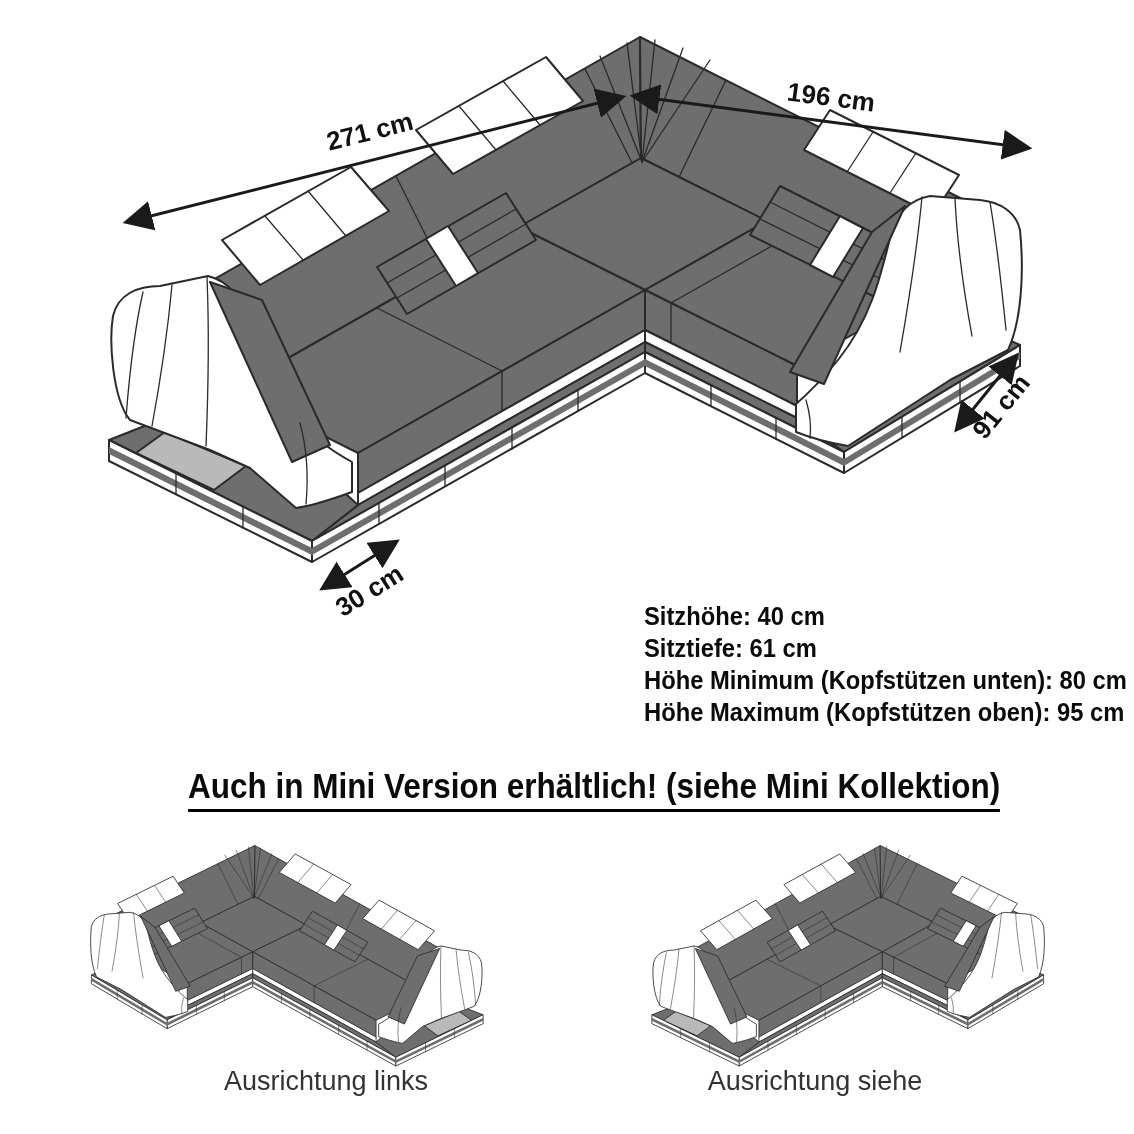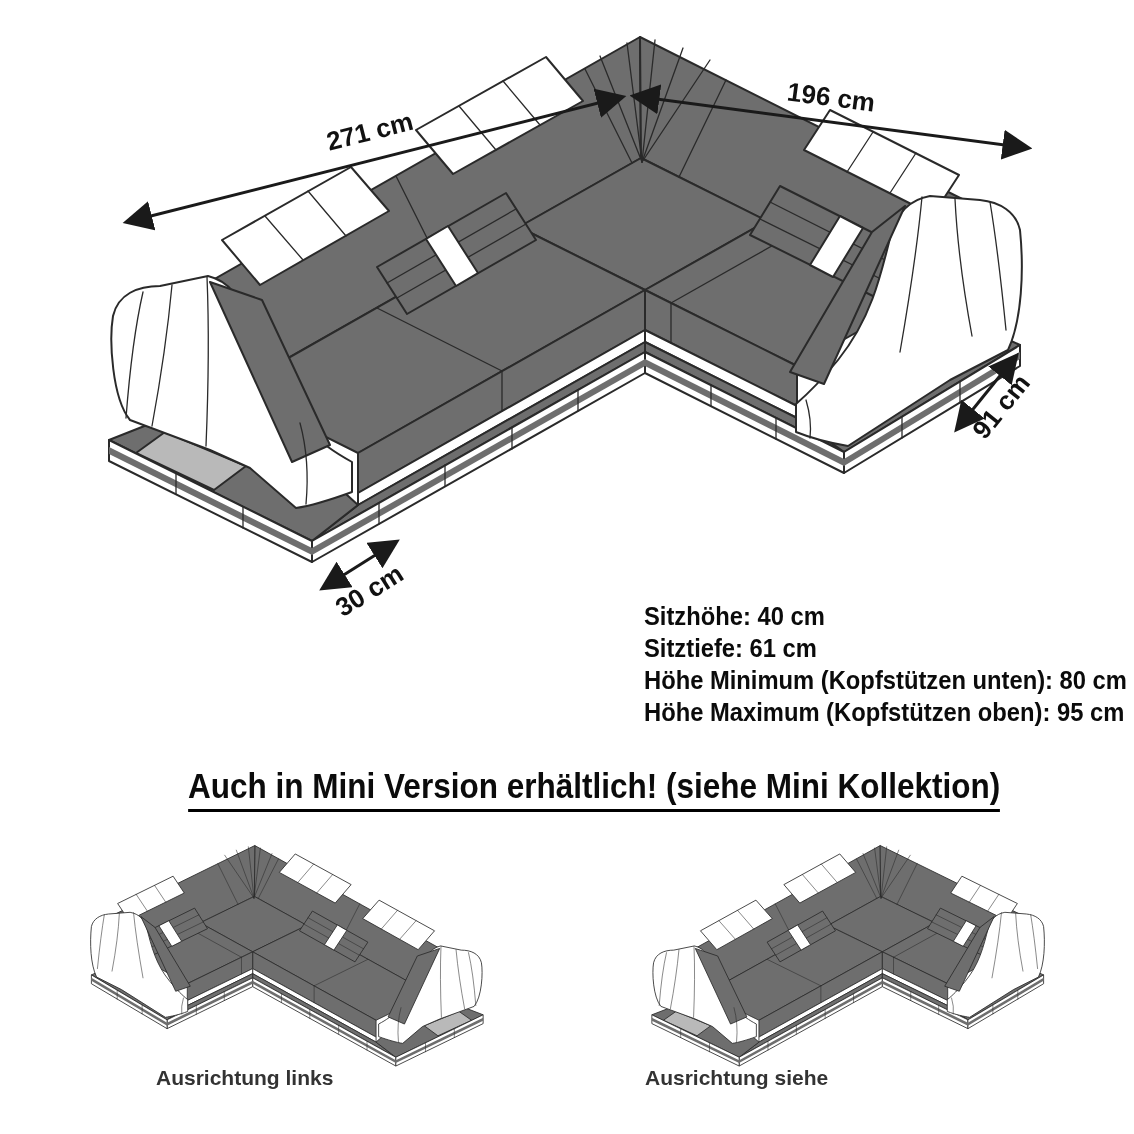--- a/index.html
+++ b/index.html
@@ -20,22 +20,22 @@
     font-size:25px;font-weight:700;line-height:32px;white-space:nowrap;
     transform:scaleX(0.95);transform-origin:left top;color:#0b0b0b;
   }
   .mini-heading{left:0;top:766px;width:1134px;text-align:center;margin-left:27px;}
   .mini-heading span{
     display:inline-block;font-size:35px;font-weight:700;white-space:nowrap;
     border-bottom:3px solid #000;padding-bottom:3px;
     transform:scaleX(0.9);transform-origin:center top;color:#0b0b0b;
   }
   .variant-label{
-    top:1066px;width:340px;text-align:left;
-    font-size:21px;font-weight:700;color:#333;white-space:nowrap;
+    top:1066px;width:340px;text-align:center;
+    font-size:27px;font-weight:400;color:#333;white-space:nowrap;
   }
   .variant-label.left{left:156px;}
   .variant-label.right{left:645px;}
 </style>
 </head>
 <body>
 
 <svg class="abs" style="left:0;top:0" width="1134" height="690" viewBox="0 0 1134 690">
   <defs>
     <marker id="arr" viewBox="0 0 10 10" refX="8.5" refY="5" markerWidth="10" markerHeight="10" orient="auto-start-reverse">

